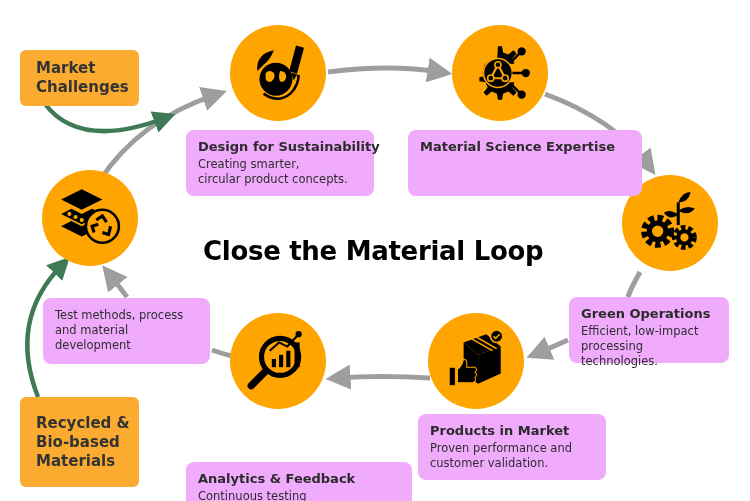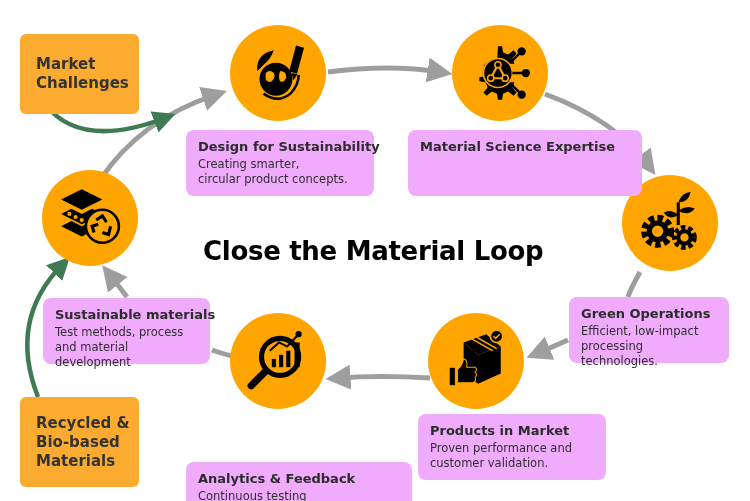--- a/index.html
+++ b/index.html
@@ -38,21 +38,21 @@
     <path d="M232,356 Q220,353 212,350"></path>
     <path d="M127,297 Q118,285 110,275" marker-end="url(#ag)"></path>
     <path d="M100,180 Q140,120 215,95" marker-end="url(#ag)"></path>
   </g>
   <g fill="none" stroke="#3f7a54" stroke-width="4.5">
     <path d="M45,104 Q80,150 165,118" marker-end="url(#agr)"></path>
     <path d="M38,397 Q8,320 62,265" marker-end="url(#agr)"></path>
   </g>
 </svg>
 
-<div class="tag" style="left:20px;top:34px;width:119px;height:80px;">Market
+<div class="tag" style="left:20px;top:50px;width:119px;height:56px;">Market
 Challenges</div>
 <div class="tag" style="left:20px;top:397px;width:119px;height:90px;">Recycled &amp;
 Bio-based
 Materials</div>
 
 <div class="circle" style="left:230px;top:25px;">
   <svg viewBox="0 0 64 64">
     <circle cx="30" cy="38" r="16" fill="#000"></circle>
     <path d="M20,32 q4,-4 8,0 q2,4 -2,8 q-4,2 -6,-2z M34,30 q6,0 6,6 q-2,6 -6,4 q-2,-4 0,-10z" fill="#ffa502"></path>
     <path d="M12,30 q-2,-16 16,-20 q-4,10 -10,14 z" fill="#000"></path>
@@ -138,18 +138,17 @@
   <div class="t">Products in Market</div>
   <div class="d">Proven performance and
 customer validation.</div>
 </div>
 <div class="card" style="left:186px;top:414px;width:226px;height:66px;margin-top:48px;">
   <div class="t">Analytics &amp; Feedback</div>
   <div class="d">Continuous testing
 and improvement.</div>
 </div>
 <div class="card" style="left:43px;top:298px;width:167px;height:66px;">
-  <div class="t">Sustainable materials</div>
   <div class="d">Test methods, process
 and material development</div>
 </div>
 
 <div class="title">Close the Material Loop</div>
 
 </body></html>

